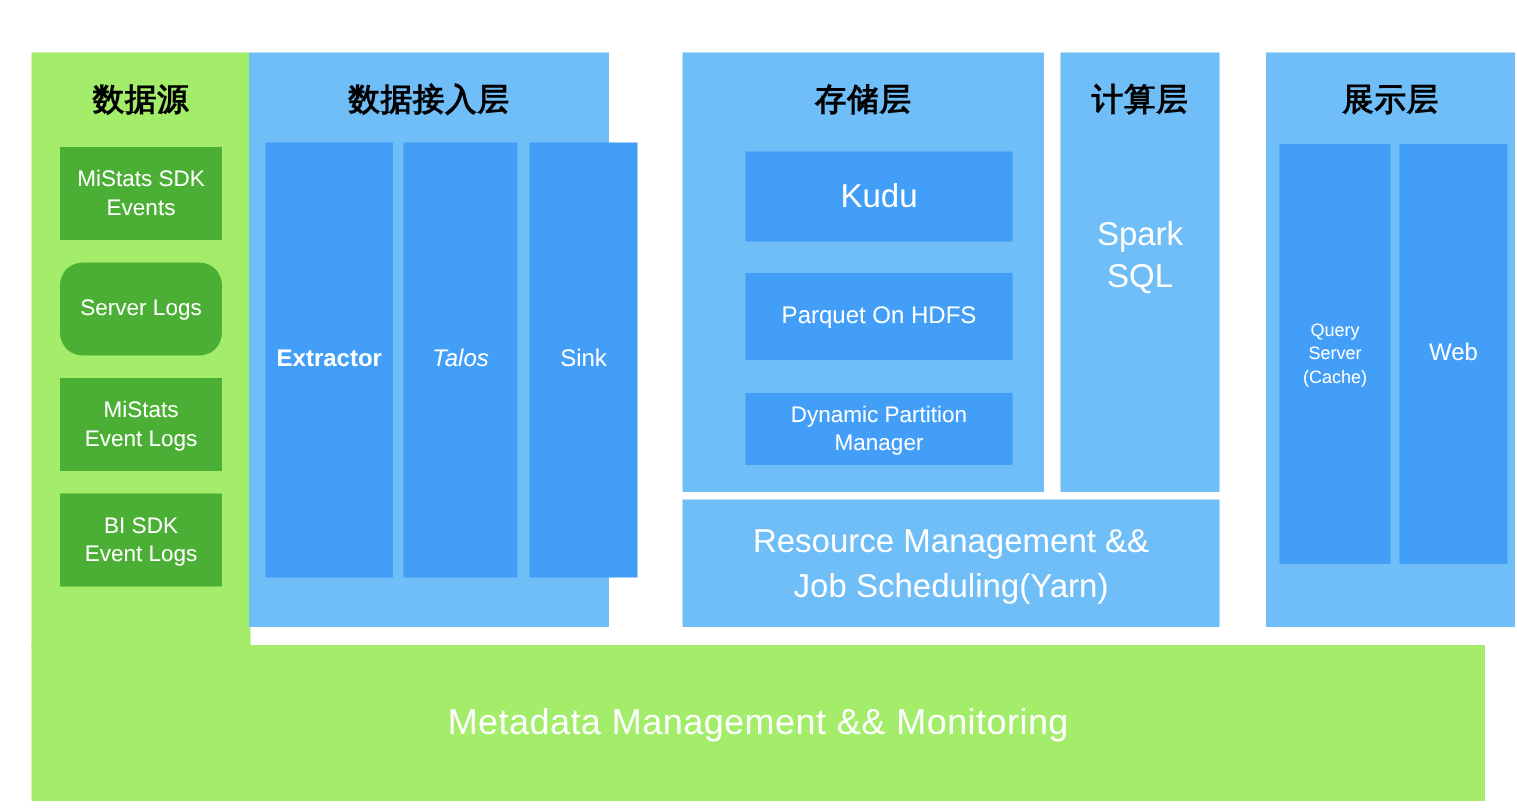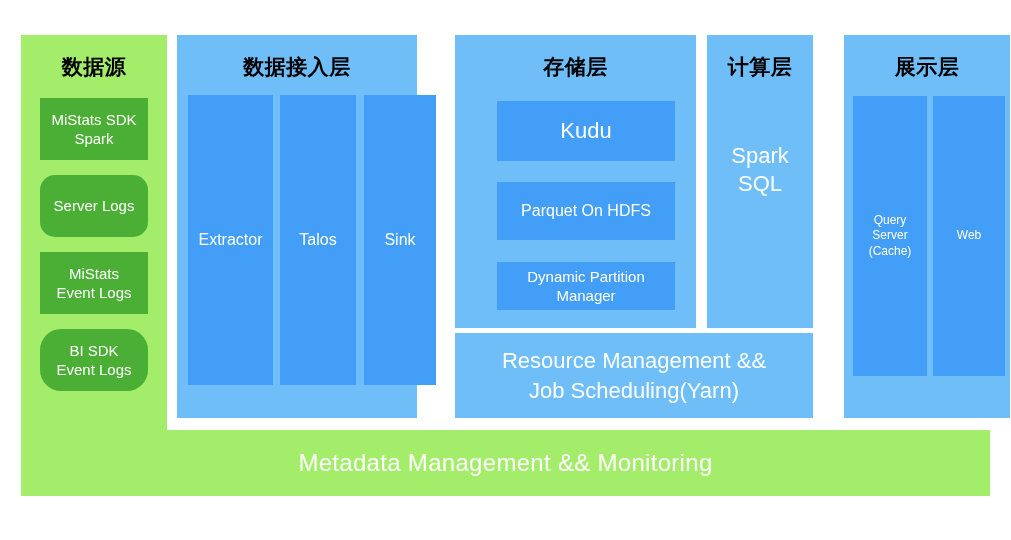--- a/index.html
+++ b/index.html
@@ -93,46 +93,46 @@
 </head>
 <body>
 
 <div id="canvas">
 
   <div class="panel panel-green" style="left:21px; top:35px; width:146px; height:397px;padding-left:20px;">
     <div class="panel-title" style="top:19px;">数据源</div>
 
     <div class="box box-green" style="left:19px; top:63px; width:108px; height:62px;">
       <span class="box-label">MiStats SDK
-Spark</span>
+Events</span>
     </div>
 
     <div class="box box-green" style="left:19px; top:140px; width:108px; height:62px;border-radius:15px;">
       <span class="box-label">Server Logs</span>
     </div>
 
     <div class="box box-green" style="left:19px; top:217px; width:108px; height:62px;">
       <span class="box-label">MiStats
 Event Logs</span>
     </div>
 
-    <div class="box box-green" style="left:19px; top:294px; width:108px; height:62px;border-radius:21px;">
+    <div class="box box-green" style="left:19px; top:294px; width:108px; height:62px;">
       <span class="box-label">BI SDK
 Event Logs</span>
     </div>
   </div>
 
-  <div class="panel panel-blue" style="left:177px; top:35px; width:240px; height:383px;">
+  <div class="panel panel-blue" style="left:166px; top:35px; width:240px; height:383px;">
     <div class="panel-title" style="top:19px;">数据接入层</div>
 
-    <div class="box box-blue vcol-label" style="left:11px; top:60px; width:85px; height:290px;">
+    <div class="box box-blue vcol-label" style="left:11px; top:60px; width:85px; height:290px;font-weight:bold;">
       <span class="box-label">Extractor</span>
     </div>
 
-    <div class="box box-blue vcol-label" style="left:103px; top:60px; width:76px; height:290px;">
+    <div class="box box-blue vcol-label" style="left:103px; top:60px; width:76px; height:290px;font-style:italic;">
       <span class="box-label">Talos</span>
     </div>
 
     <div class="box box-blue vcol-label" style="left:187px; top:60px; width:72px; height:290px;align-items:center;">
       <span class="box-label">Sink</span>
     </div>
   </div>
 
   <div class="panel panel-blue" style="left:455px; top:35px; width:241px; height:293px;">
     <div class="panel-title" style="top:19px;">存储层</div>
@@ -167,22 +167,22 @@
 
   <div class="panel panel-blue" style="left:824px; top:35px; width:166px; height:383px;margin-left:20px;">
     <div class="panel-title" style="top:19px;">展示层</div>
 
     <div class="box box-blue" style="left:9px; top:61px; width:74px; height:280px; font-size:12px;">
       <span class="box-label">Query
 Server
 (Cache)</span>
     </div>
 
-    <div class="box box-blue" style="left:89px; top:61px; width:72px; height:280px; font-size:12px;">
+    <div class="box box-blue" style="left:89px; top:61px; width:72px; height:280px; font-size:16px;">
       <span class="box-label">Web</span>
     </div>
   </div>
 
-  <div class="banner" style="left:21px; top:430px; width:969px; height:66px;">
+  <div class="banner" style="left:21px; top:430px; width:969px; height:104px;">
     <span>Metadata Management &amp;&amp; Monitoring</span>
   </div>
 
 </div>
 
 </body></html>

